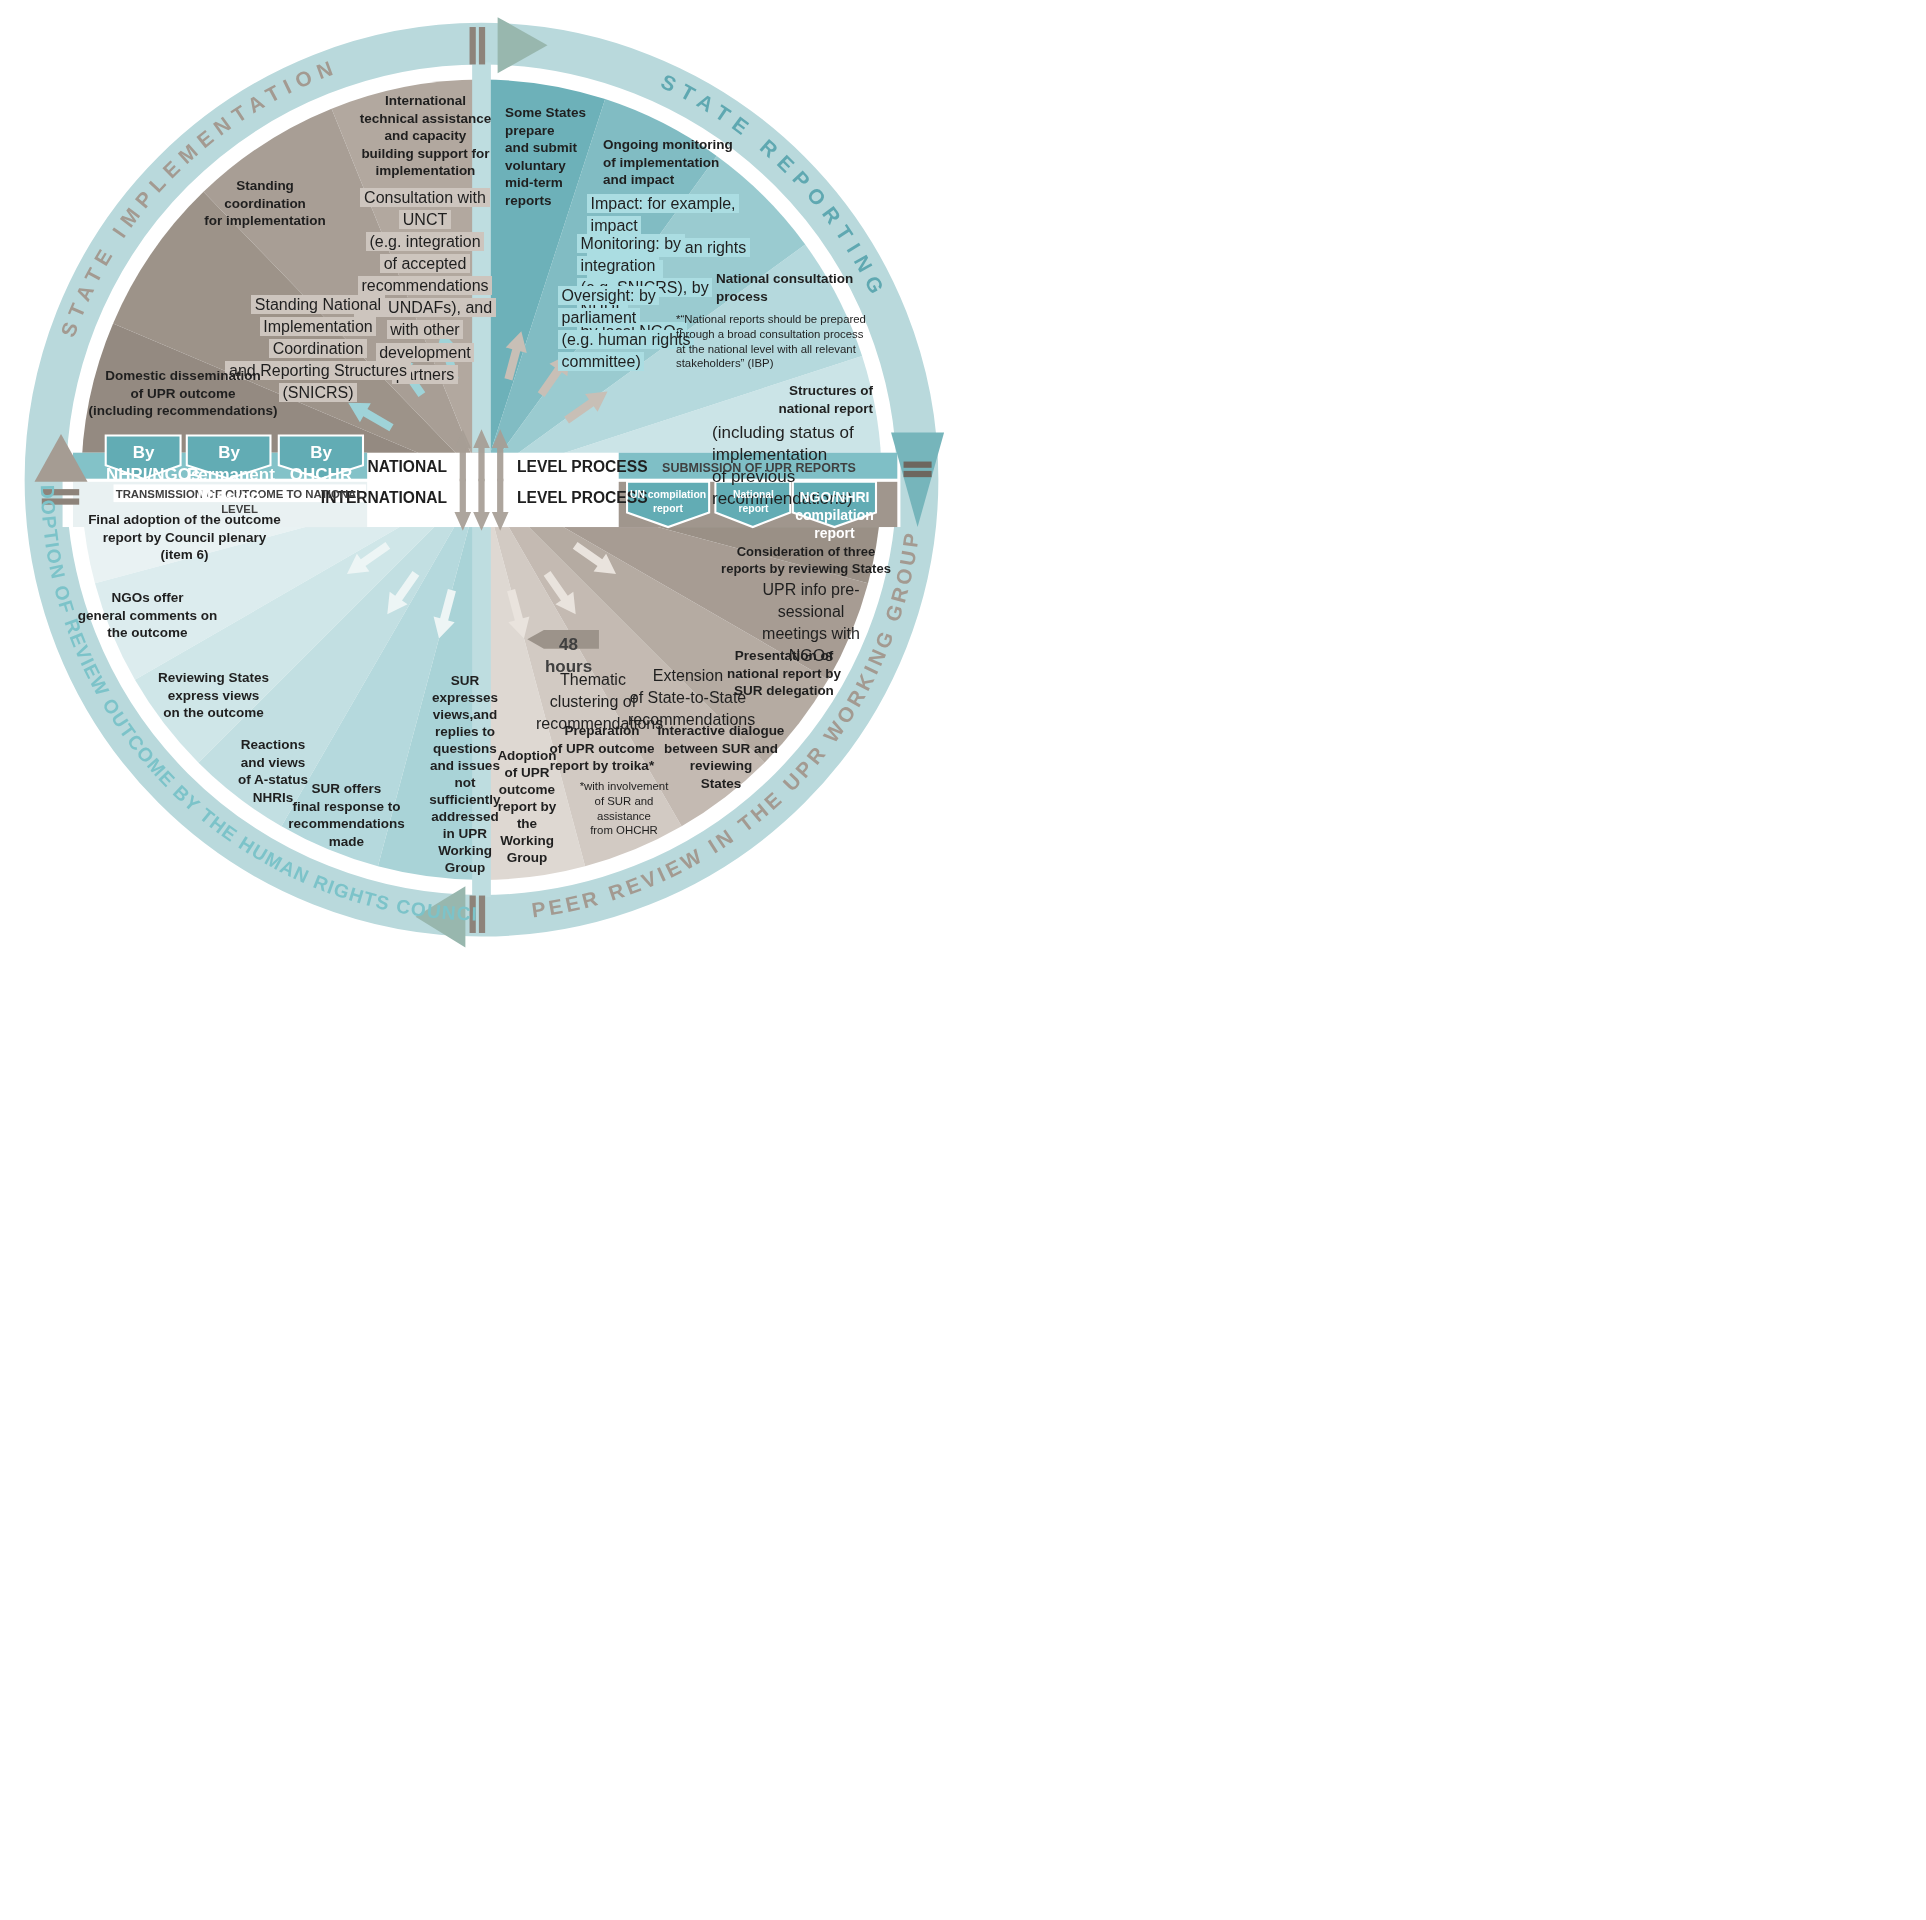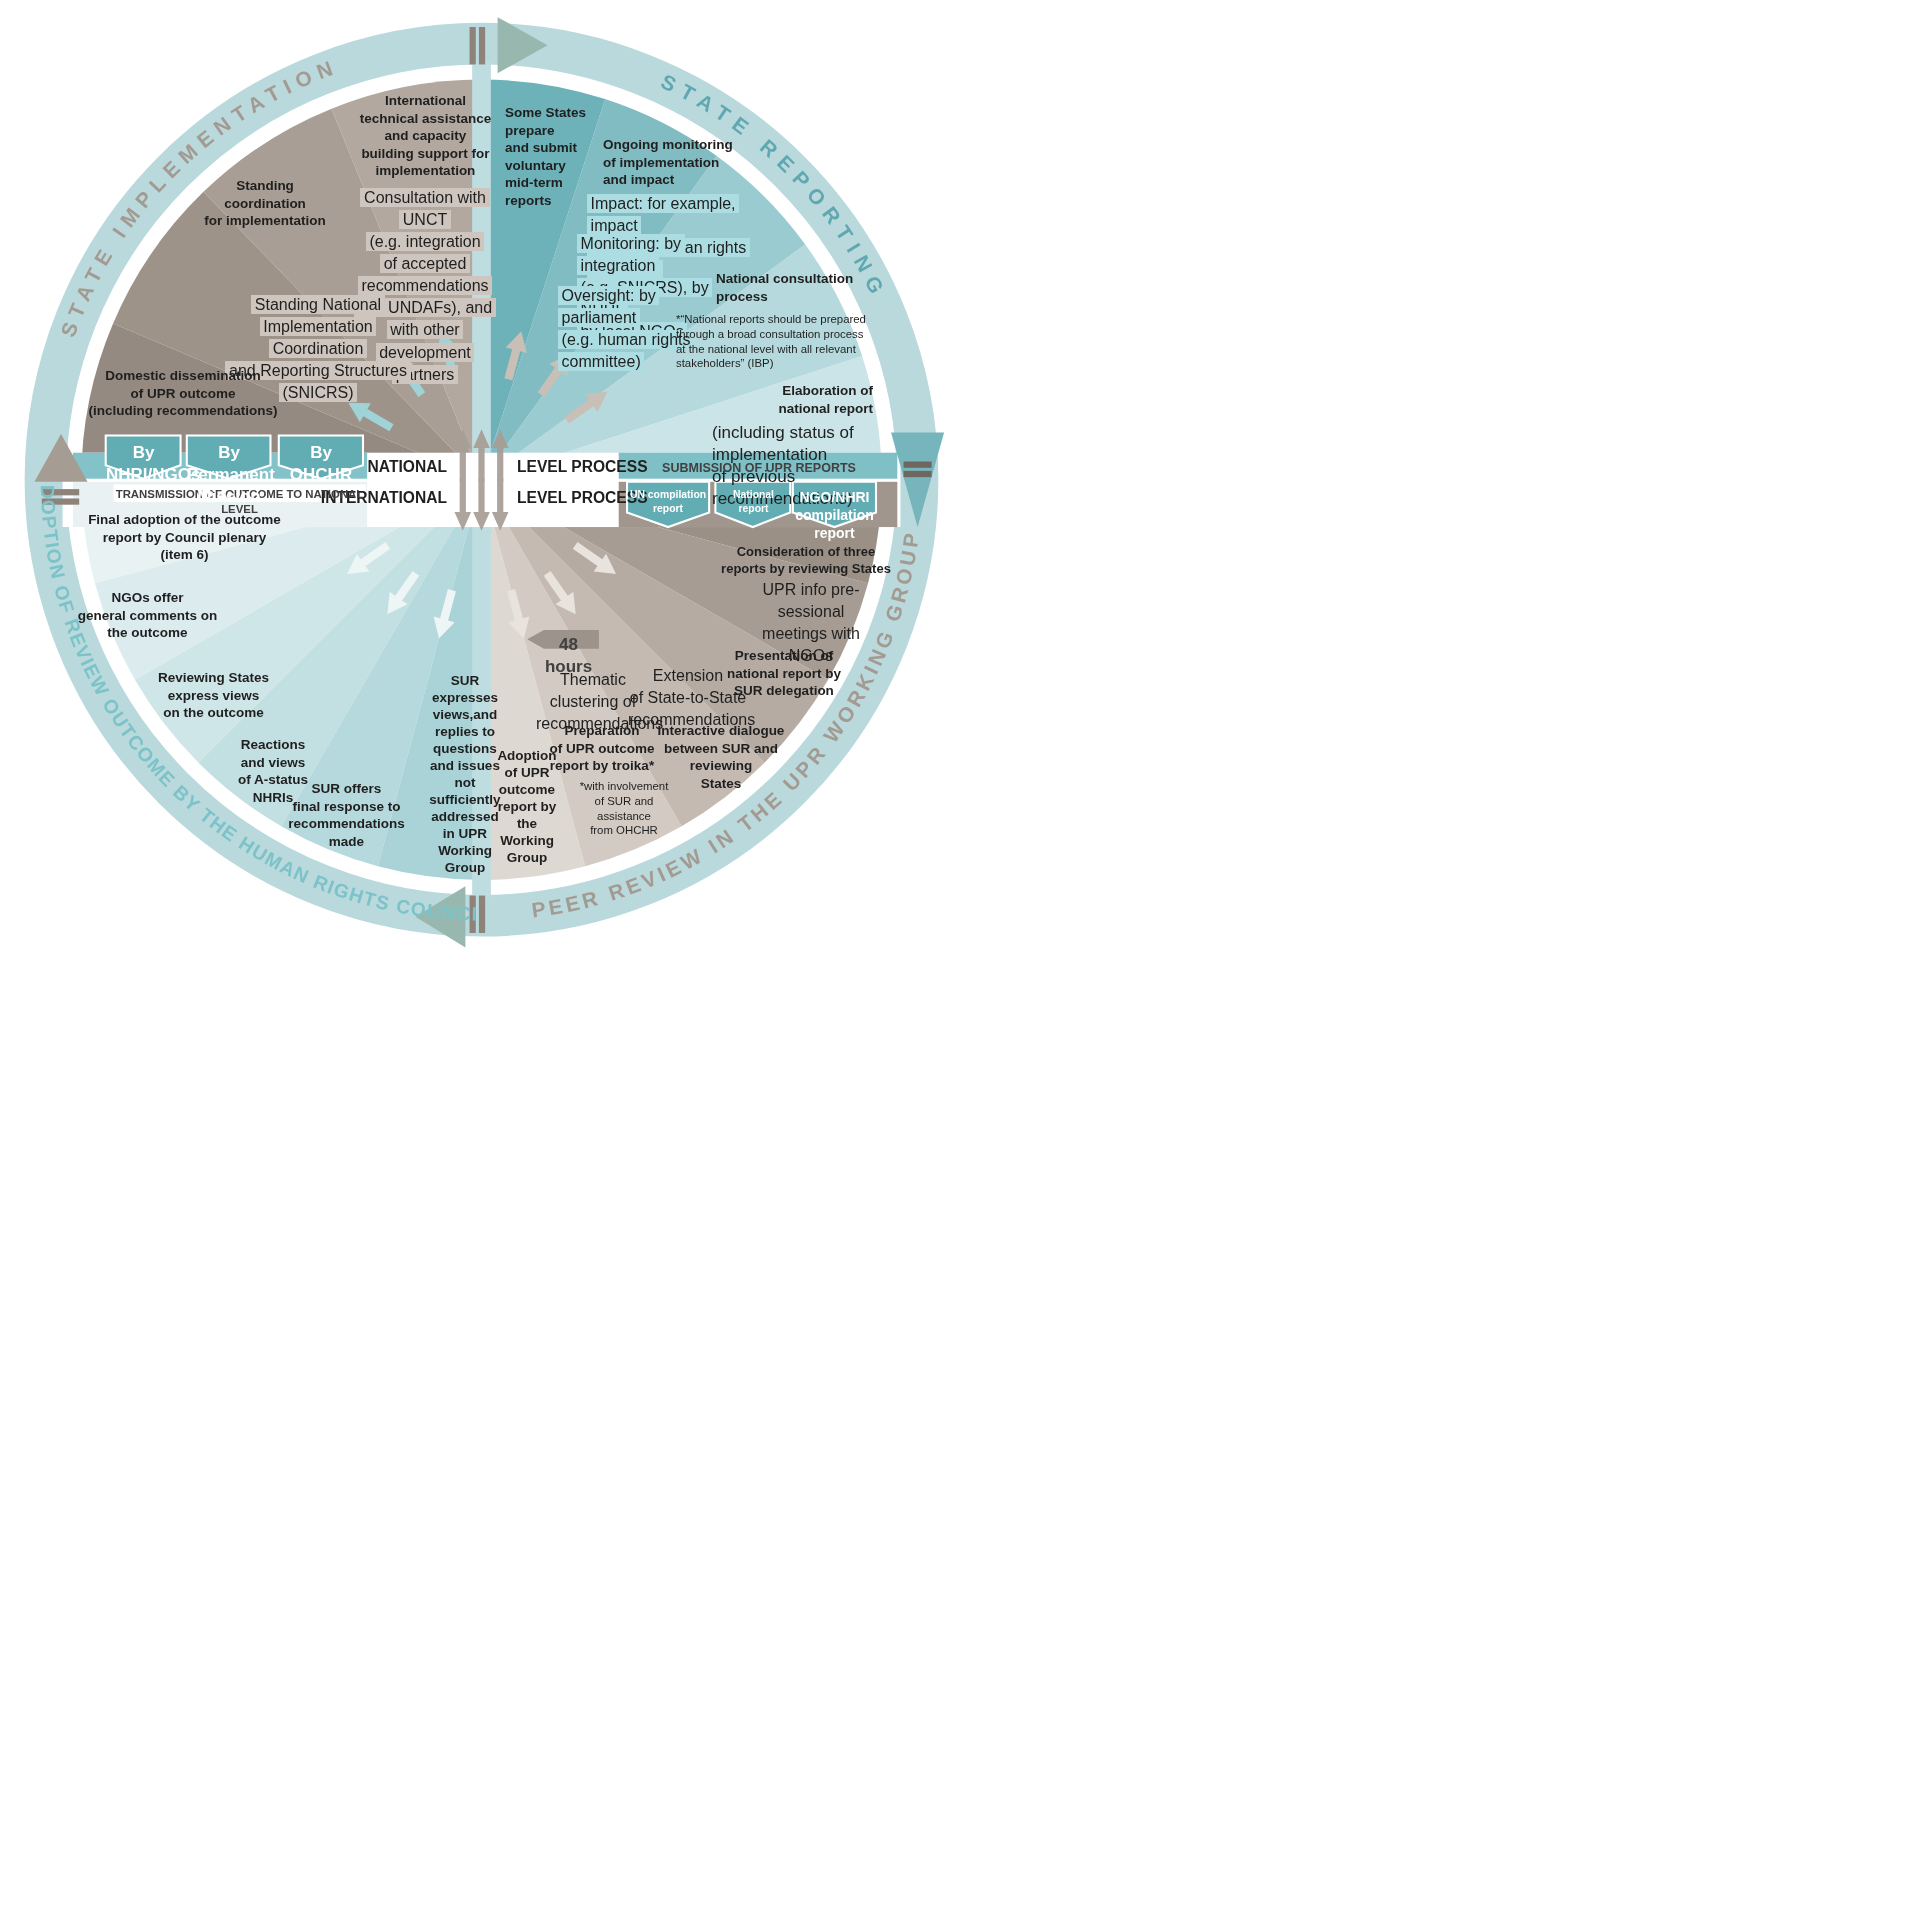--- a/index.html
+++ b/index.html
@@ -188,21 +188,21 @@
 by local NGOs</span></div>
 <div class="txt f23 hlt" style="left:558px;top:285px;width:146px"><span>Oversight: by parliament
 (e.g. human rights
 committee)</span></div>
 <div class="txt b f26" style="left:716px;top:270px;width:146px"><span>National consultation
 process</span></div>
 <div class="txt f22" style="left:676px;top:312px;width:208px"><span>*“National reports should be prepared
 through a broad consultation process
 at the national level with all relevant
 stakeholders” (IBP)</span></div>
-<div class="txt b r f26" style="left:738px;top:382px;width:135px"><span>Elaboration of
+<div class="txt b r f26" style="left:738px;top:382px;width:135px"><span>Structures of
 national report</span></div>
 <div class="txt f21" style="left:712px;top:422px;width:172px"><span>(including status of implementation
 of previous recommendations)</span></div>
 
 <div class="txt b r f30" style="left:338px;top:457px;width:109px"><span>NATIONAL</span></div>
 <div class="txt b f30" style="left:517px;top:457px;width:166px"><span>LEVEL PROCESS</span></div>
 <div class="txt b r f30" style="left:312px;top:488px;width:135px"><span>INTERNATIONAL</span></div>
 <div class="txt b f30" style="left:517px;top:488px;width:166px"><span>LEVEL PROCESS</span></div>
 <div class="txt b c f22 dark" style="left:113px;top:487px;width:253px"><span>TRANSMISSION OF OUTCOME TO NATIONAL LEVEL</span></div>
 <div class="txt b c f24 dark" style="left:624px;top:460px;width:270px"><span>SUBMISSION OF UPR REPORTS</span></div>

